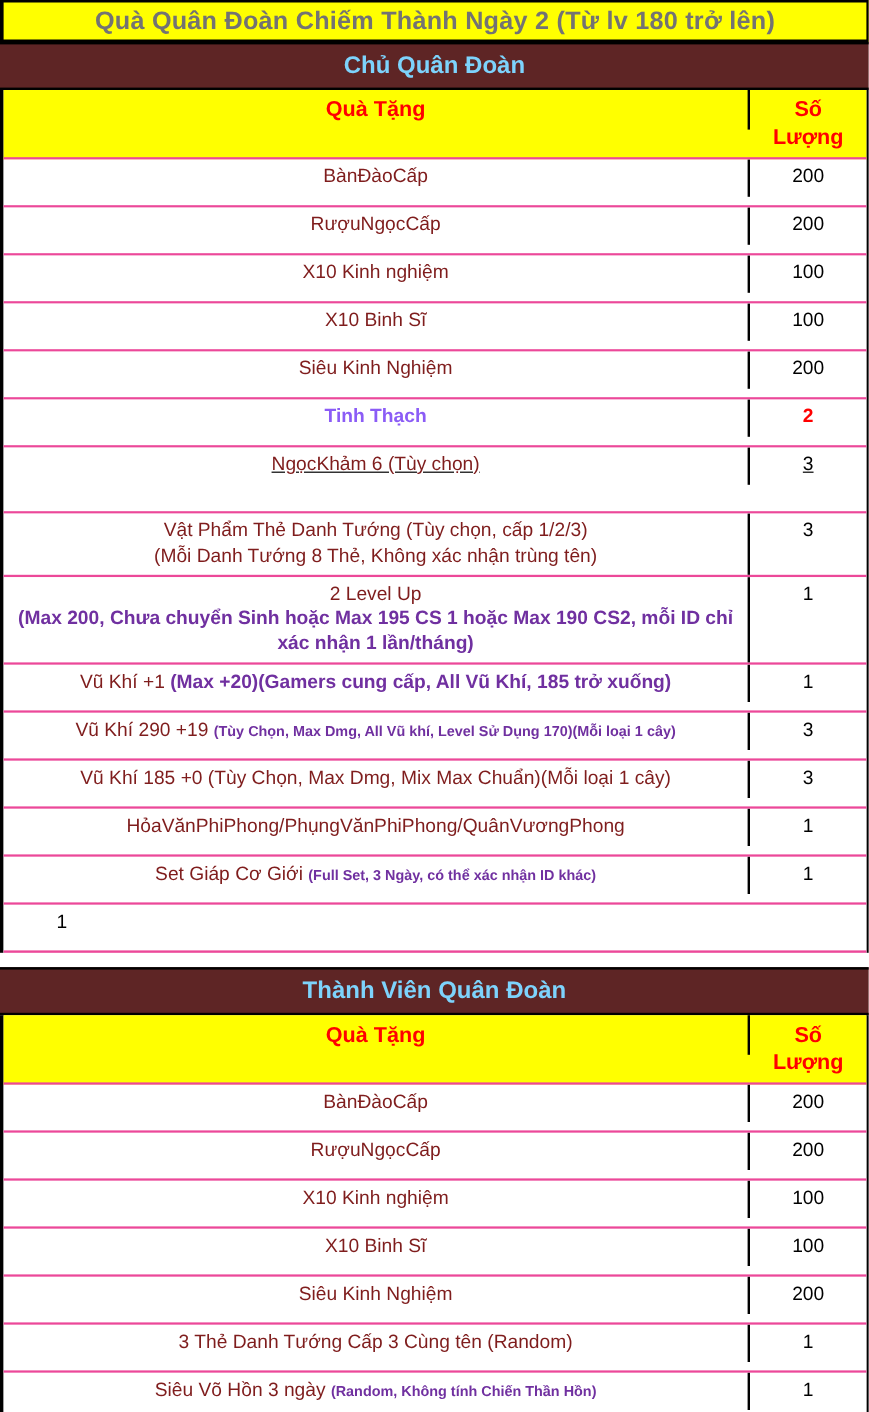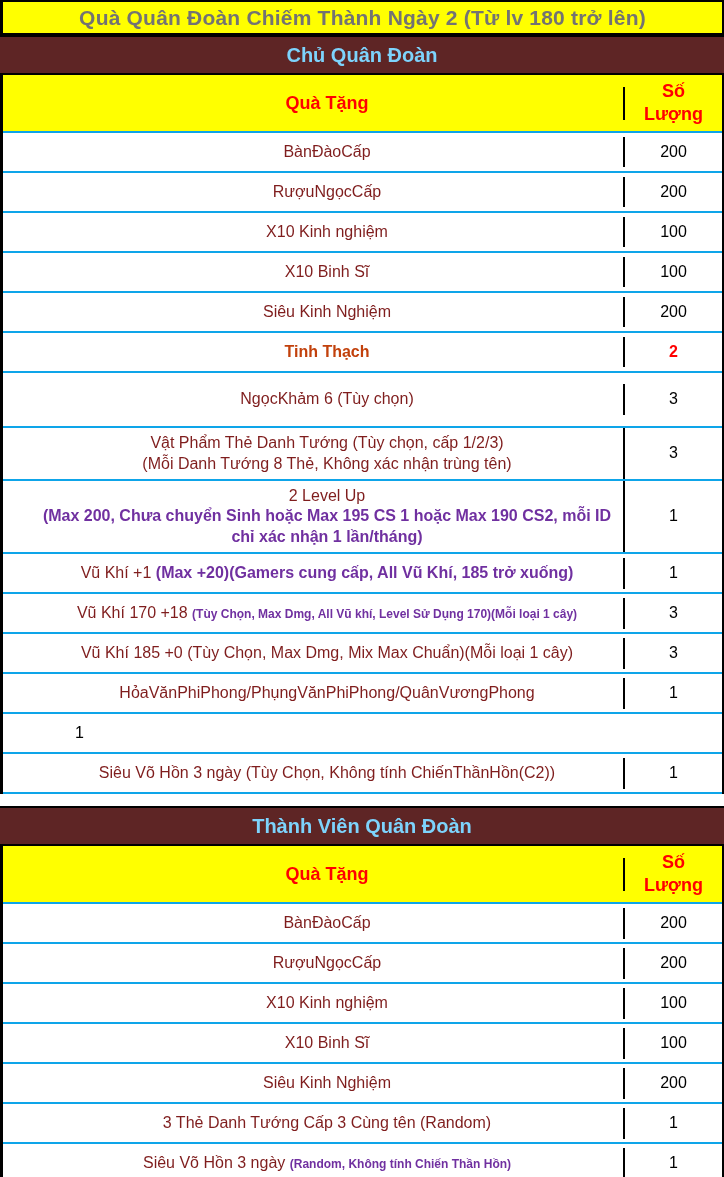--- a/index.html
+++ b/index.html
@@ -37,40 +37,39 @@
     font-weight: bold;
     font-size: 20px;
   }
   .section + .section { margin-top: 12px; }
   .tbl {
     border-left: 3px solid #000;
     border-right: 2px solid #000;
   }
   .row {
     display: flex;
-    align-items: center;
-    border-bottom: 2px solid #0ea5e9;
+    align-items: flex-start;
+    border-bottom: 2px solid #ec4899;
     min-height: 40px;
     background: #ffffff;
-    padding-left: 28px;
   }
   .row.head { background: #FFFF00; min-height: 37px; }
-  .row.tall { min-height: 55px; }
+  .row.tall { min-height: 55px; text-decoration: underline; }
   .cell {
     display: flex;
     align-items: center;
     justify-content: center;
     padding: 5px 8px;
   }
   .cell.gift { flex: 1 1 auto; border-right: 2px solid #000; }
   .cell.qty  { flex: 0 0 97px; width: 97px; }
   .ctext { text-align: center; line-height: 1.28; }
   .hcell .ctext, .hcell { color: #FF0000; font-weight: bold; font-size: 18px; }
   .seg-black { color: #7f1d1d; }
-  .seg-red { color: #c2410c; font-weight: bold; }
+  .seg-red { color: #8b5cf6; font-weight: bold; }
   .seg-purple { color: #7030A0; font-weight: bold; }
   .seg-purple-sm { color: #7030A0; font-weight: bold; font-size: 12px; }
   .qty-red { color: #FF0000; font-weight: bold; }
 </style>
 </head>
 <body>
 
 <div class="title-bar">Quà Quân Đoàn Chiếm Thành Ngày 2 (Từ lv 180 trở lên)</div>
 
 <div id="sections">
@@ -160,21 +159,21 @@
         <div class="row">
           <div class="cell gift">
             <div class="ctext"><span class="seg-black">Vũ Khí +1 </span><span class="seg-purple">(Max +20)(Gamers cung cấp, All Vũ Khí, 185 trở xuống)</span></div>
           </div>
           <div class="cell qty">
             <div class="ctext">1</div>
           </div>
         </div>
         <div class="row">
           <div class="cell gift">
-            <div class="ctext"><span class="seg-black">Vũ Khí 170 +18 </span><span class="seg-purple-sm">(Tùy Chọn, Max Dmg, All Vũ khí, Level Sử Dụng 170)(Mỗi loại 1 cây)</span></div>
+            <div class="ctext"><span class="seg-black">Vũ Khí 290 +19 </span><span class="seg-purple-sm">(Tùy Chọn, Max Dmg, All Vũ khí, Level Sử Dụng 170)(Mỗi loại 1 cây)</span></div>
           </div>
           <div class="cell qty">
             <div class="ctext">3</div>
           </div>
         </div>
         <div class="row">
           <div class="cell gift">
             <div class="ctext"><span class="seg-black">Vũ Khí 185 +0 (Tùy Chọn, Max Dmg, Mix Max Chuẩn)(Mỗi loại 1 cây)</span></div>
           </div>
           <div class="cell qty">
@@ -183,28 +182,28 @@
         </div>
         <div class="row">
           <div class="cell gift">
             <div class="ctext"><span class="seg-black">HỏaVănPhiPhong/PhụngVănPhiPhong/QuânVươngPhong</span><br></div>
           </div>
           <div class="cell qty">
             <div class="ctext">1</div>
           </div>
         </div>
         <div class="row">
-          <div class="cell qty">
-            <div class="ctext">1</div>
-          </div>
-        </div>
-        <div class="row">
-          <div class="cell gift">
-            <div class="ctext"><span class="seg-black">Siêu Võ Hồn 3 ngày (Tùy Chọn, Không tính ChiếnThầnHồn(C2))</span></div>
-          </div>
+          <div class="cell gift">
+            <div class="ctext"><span class="seg-black">Set Giáp Cơ Giới </span><span class="seg-purple-sm">(Full Set, 3 Ngày, có thể xác nhận ID khác)</span></div>
+          </div>
+          <div class="cell qty">
+            <div class="ctext">1</div>
+          </div>
+        </div>
+        <div class="row">
           <div class="cell qty">
             <div class="ctext">1</div>
           </div>
         </div>
       </div>
     </div>
     <div class="section">
       <div class="section-bar">Thành Viên Quân Đoàn</div>
       <div class="tbl">
         <div class="row head">

